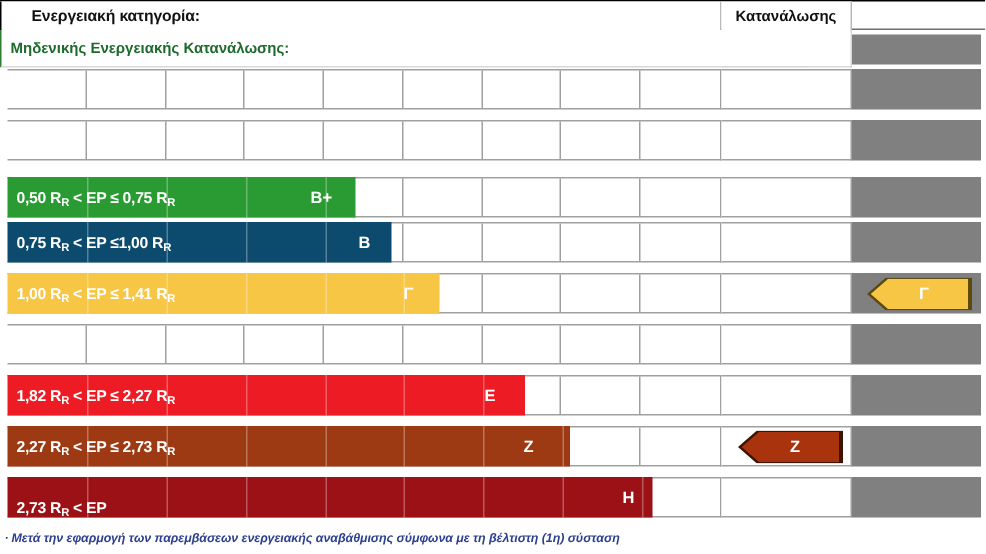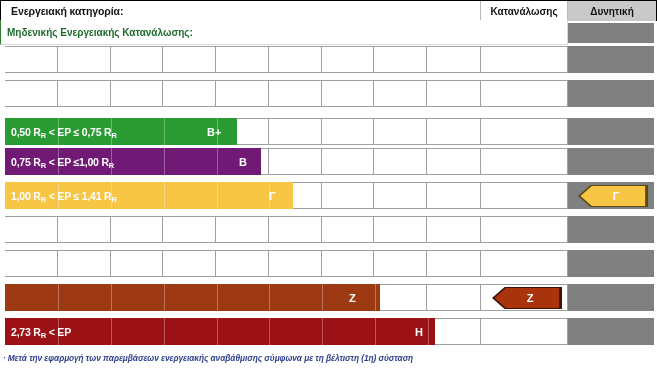--- a/index.html
+++ b/index.html
@@ -32,21 +32,21 @@
     position: absolute;
     left: 0;
     top: 0;
     width: 481px;
     height: 20px;
     box-sizing: border-box;
     border-left: 1px solid #000;
     border-right: 1px solid #b9b9b9;
     display: flex;
     align-items: center;
-    padding-left: 10px;
+    padding-left: 20px;
     font-size: 10.5px;
     font-weight: bold;
     color: #111;
     letter-spacing: -0.1px;
     background: #fff;
   }
   .hdr-existing {
     position: absolute;
     left: 481px;
     top: 0;
@@ -251,21 +251,20 @@
   }
 </style>
 </head>
 <body>
 
 <div id="page">
 
   <div class="hdr">
     <div class="hdr-title">Ενεργειακή κατηγορία:</div>
     <div class="hdr-existing">Κατανάλωσης</div>
-    <div class="hdr-potential">Δυνητική</div>
   </div>
 
   <div class="zero-row">
     <div class="zero-label">Μηδενικής Ενεργειακής Κατανάλωσης:</div>
     <div class="zero-existing"></div>
     <div class="zero-potential"></div>
   </div>
 
   <div id="bands-host">
       <div class="band" style="top: 46px;">
@@ -328,21 +327,21 @@
           <div class="gcell" style="width: 52.8889px;"></div>
           <div class="gcell" style="width: 52.8889px;"></div>
           <div class="gcell" style="width: 52.8889px;"></div>
           <div class="gcell" style="width: 52.8889px;"></div>
           <div class="gcell" style="width: 52.8889px;"></div>
           <div class="gcell" style="width: 52.8889px;"></div>
           <div class="gcell" style="width: 52.8889px;"></div>
           <div class="gcell" style="width: 52.8889px;"></div>
           <div class="gcell" style="width: 52.8889px;"></div>
         </div>
-        <div class="bar" style="width: 256px; background: #701a75;">
+        <div class="bar" style="width: 256px; background: #0c4a6e;">
           <div style="position: absolute; left: 52.8889px; top: 0px; width: 1px; height: 27px; background: rgba(255, 255, 255, 0.3);"></div>
           <div style="position: absolute; left: 105.778px; top: 0px; width: 1px; height: 27px; background: rgba(255, 255, 255, 0.3);"></div>
           <div style="position: absolute; left: 158.667px; top: 0px; width: 1px; height: 27px; background: rgba(255, 255, 255, 0.3);"></div>
           <div style="position: absolute; left: 211.556px; top: 0px; width: 1px; height: 27px; background: rgba(255, 255, 255, 0.3);"></div>
           <div class="bar-text">0,75 R<sub>R</sub> &lt; EP ≤1,00 R<sub>R</sub></div>
         </div>
         <div class="bar-letter" style="left: 239px;">B</div>
         <div class="col-existing"></div>
         <div class="col-potential"></div>
       </div>
@@ -395,20 +394,29 @@
           <div class="gcell" style="width: 52.8889px;"></div>
           <div class="gcell" style="width: 52.8889px;"></div>
           <div class="gcell" style="width: 52.8889px;"></div>
           <div class="gcell" style="width: 52.8889px;"></div>
           <div class="gcell" style="width: 52.8889px;"></div>
           <div class="gcell" style="width: 52.8889px;"></div>
           <div class="gcell" style="width: 52.8889px;"></div>
           <div class="gcell" style="width: 52.8889px;"></div>
           <div class="gcell" style="width: 52.8889px;"></div>
         </div>
+        <div class="bar" style="width: 345px; background: rgb(237, 28, 36);">
+          <div style="position: absolute; left: 52.8889px; top: 0px; width: 1px; height: 27px; background: rgba(255, 255, 255, 0.3);"></div>
+          <div style="position: absolute; left: 105.778px; top: 0px; width: 1px; height: 27px; background: rgba(255, 255, 255, 0.3);"></div>
+          <div style="position: absolute; left: 158.667px; top: 0px; width: 1px; height: 27px; background: rgba(255, 255, 255, 0.3);"></div>
+          <div style="position: absolute; left: 211.556px; top: 0px; width: 1px; height: 27px; background: rgba(255, 255, 255, 0.3);"></div>
+          <div style="position: absolute; left: 264.444px; top: 0px; width: 1px; height: 27px; background: rgba(255, 255, 255, 0.3);"></div>
+          <div style="position: absolute; left: 317.333px; top: 0px; width: 1px; height: 27px; background: rgba(255, 255, 255, 0.3);"></div>
+          <div class="bar-text">1,82 R<sub>R</sub> &lt; EP ≤ 2,27 R<sub>R</sub></div>
+        </div>
         <div class="bar-letter" style="left: 323px;">E</div>
         <div class="col-existing"></div>
         <div class="col-potential"></div>
       </div>
       <div class="band" style="top: 284px;">
         <div class="band-grid" style="width: 476px;">
           <div class="gcell" style="width: 52.8889px;"></div>
           <div class="gcell" style="width: 52.8889px;"></div>
           <div class="gcell" style="width: 52.8889px;"></div>
           <div class="gcell" style="width: 52.8889px;"></div>
@@ -419,20 +427,21 @@
           <div class="gcell" style="width: 52.8889px;"></div>
         </div>
         <div class="bar" style="width: 375px; background: rgb(158, 58, 19);">
           <div style="position: absolute; left: 52.8889px; top: 0px; width: 1px; height: 27px; background: rgba(255, 255, 255, 0.3);"></div>
           <div style="position: absolute; left: 105.778px; top: 0px; width: 1px; height: 27px; background: rgba(255, 255, 255, 0.3);"></div>
           <div style="position: absolute; left: 158.667px; top: 0px; width: 1px; height: 27px; background: rgba(255, 255, 255, 0.3);"></div>
           <div style="position: absolute; left: 211.556px; top: 0px; width: 1px; height: 27px; background: rgba(255, 255, 255, 0.3);"></div>
           <div style="position: absolute; left: 264.444px; top: 0px; width: 1px; height: 27px; background: rgba(255, 255, 255, 0.3);"></div>
           <div style="position: absolute; left: 317.333px; top: 0px; width: 1px; height: 27px; background: rgba(255, 255, 255, 0.3);"></div>
           <div style="position: absolute; left: 370.222px; top: 0px; width: 1px; height: 27px; background: rgba(255, 255, 255, 0.3);"></div>
+          <div class="bar-text">2,27 R<sub>R</sub> &lt;  EP ≤  2,73 R<sub>R</sub></div>
         </div>
         <div class="bar-letter" style="left: 349px;">Z</div>
         <div class="col-existing"></div>
         <div class="col-potential"></div>
         <div class="arrow" style="left: 492px; top: 3px; width: 70px; background: rgb(60, 20, 5);">
           <div class="arrow-inner" style="background: rgb(168, 51, 12); transform: scale(0.93);"></div>
           <span class="arrow-label">Z</span>
         </div>
       </div>
       <div class="band" style="top: 318px;">
@@ -440,21 +449,21 @@
           <div class="gcell" style="width: 52.8889px;"></div>
           <div class="gcell" style="width: 52.8889px;"></div>
           <div class="gcell" style="width: 52.8889px;"></div>
           <div class="gcell" style="width: 52.8889px;"></div>
           <div class="gcell" style="width: 52.8889px;"></div>
           <div class="gcell" style="width: 52.8889px;"></div>
           <div class="gcell" style="width: 52.8889px;"></div>
           <div class="gcell" style="width: 52.8889px;"></div>
           <div class="gcell" style="width: 52.8889px;"></div>
         </div>
-        <div class="bar" style="width: 430px; background: rgb(156, 17, 21);">
+        <div class="bar" style="width: 430px; background: rgb(156, 17, 21); align-items: flex-end;">
           <div style="position: absolute; left: 52.8889px; top: 0px; width: 1px; height: 27px; background: rgba(255, 255, 255, 0.3);"></div>
           <div style="position: absolute; left: 105.778px; top: 0px; width: 1px; height: 27px; background: rgba(255, 255, 255, 0.3);"></div>
           <div style="position: absolute; left: 158.667px; top: 0px; width: 1px; height: 27px; background: rgba(255, 255, 255, 0.3);"></div>
           <div style="position: absolute; left: 211.556px; top: 0px; width: 1px; height: 27px; background: rgba(255, 255, 255, 0.3);"></div>
           <div style="position: absolute; left: 264.444px; top: 0px; width: 1px; height: 27px; background: rgba(255, 255, 255, 0.3);"></div>
           <div style="position: absolute; left: 317.333px; top: 0px; width: 1px; height: 27px; background: rgba(255, 255, 255, 0.3);"></div>
           <div style="position: absolute; left: 370.222px; top: 0px; width: 1px; height: 27px; background: rgba(255, 255, 255, 0.3);"></div>
           <div style="position: absolute; left: 423.111px; top: 0px; width: 1px; height: 27px; background: rgba(255, 255, 255, 0.3);"></div>
           <div class="bar-text">2,73 R<sub>R</sub> &lt; EP</div>
         </div>

